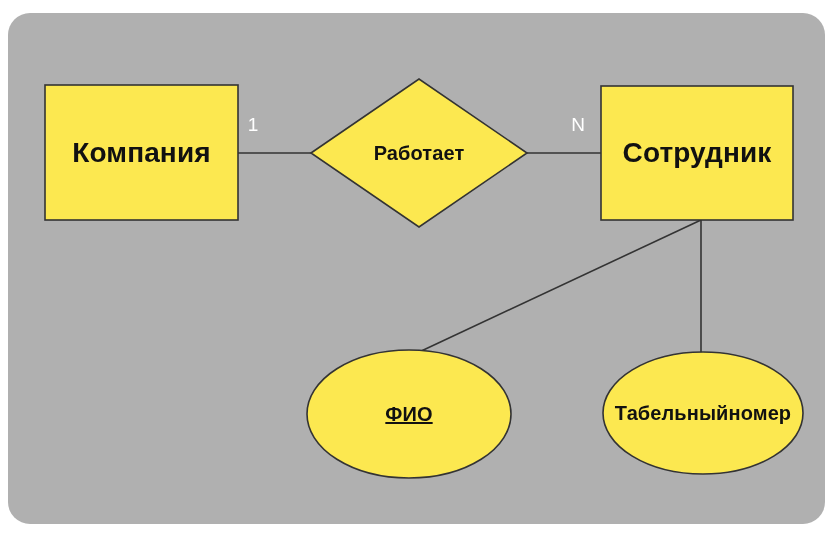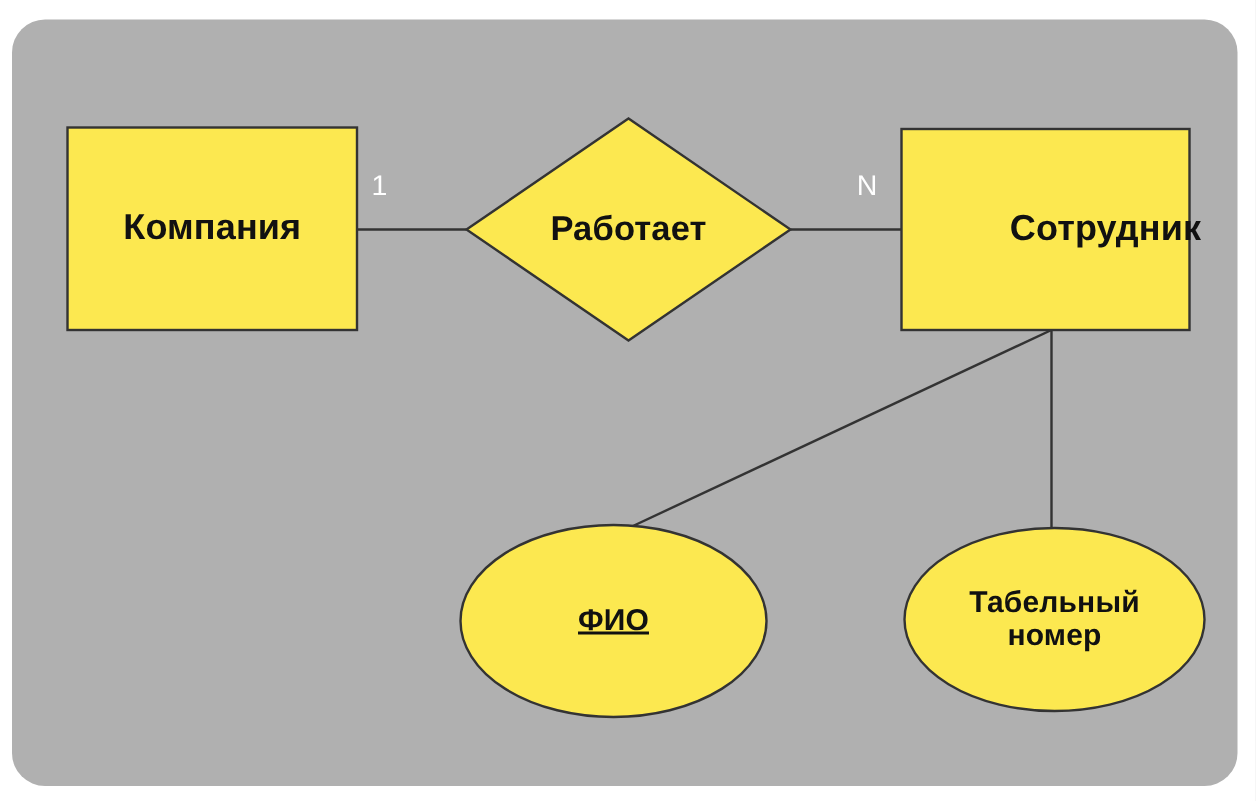--- a/index.html
+++ b/index.html
@@ -5,22 +5,22 @@
   html,body{margin:0;padding:0;background:#fff;}
   body{width:837px;height:534px;overflow:hidden;
        font-family:"Liberation Sans","DejaVu Sans",sans-serif;}
   #root{position:relative;width:837px;height:534px;background:#ffffff;}
   #panel{position:absolute;left:8px;top:13px;width:817px;height:511px;
          background:#b0b0b0;border-radius:22px;}
   #canvas{position:absolute;left:0;top:0;width:837px;height:534px;}
   .shape-label{position:absolute;display:flex;align-items:center;justify-content:center;
                text-align:center;color:#111;font-weight:bold;pointer-events:none;
                line-height:1.12;}
-  .entity-label{font-size:24px;letter-spacing:.1px;}
-  .rel-label{font-size:23px;letter-spacing:.1px;}
+  .entity-label{font-size:28px;letter-spacing:.1px;}
+  .rel-label{font-size:20px;letter-spacing:.1px;}
   .attr-label{font-size:20px;letter-spacing:.1px;}
   .card-label{position:absolute;color:#ffffff;font-size:19px;font-weight:normal;
               text-align:center;}
 </style>
 </head>
 <body>
 
 <div id="root">
 
   <div id="panel"></div>
@@ -38,28 +38,28 @@
 
     <polygon points="311,153 419,79 527,153 419,227" fill="#fce850" stroke="#333333" stroke-width="1.6"></polygon>
 
     <ellipse cx="409" cy="414" rx="102" ry="64" fill="#fce850" stroke="#333333" stroke-width="1.6"></ellipse>
 
     <ellipse cx="703" cy="413" rx="100" ry="61" fill="#fce850" stroke="#333333" stroke-width="1.6"></ellipse>
   </svg>
 
   <div class="shape-label entity-label" style="left:45px;top:85px;width:193px;height:135px;">Компания</div>
 
-  <div class="shape-label entity-label" style="left:601px;top:86px;width:192px;height:134px;padding-left:40px;">Сотрудник</div>
+  <div class="shape-label entity-label" style="left:601px;top:86px;width:192px;height:134px;">Сотрудник</div>
 
   <div class="shape-label rel-label" style="left:311px;top:79px;width:216px;height:148px;">Работает</div>
 
   <div class="shape-label attr-label" style="left:307px;top:350px;width:204px;height:128px;text-decoration:underline;">ФИО</div>
 
   <div class="shape-label attr-label" style="left:603px;top:352px;width:200px;height:122px;
-              flex-direction:column;">
+              flex-direction:row;">
     <span>Табельный</span>
     <span>номер</span>
   </div>
 
   <div class="card-label" style="left:243px;top:114px;width:20px;">1</div>
 
   <div class="card-label" style="left:568px;top:114px;width:20px;">N</div>
 
 </div>
 

